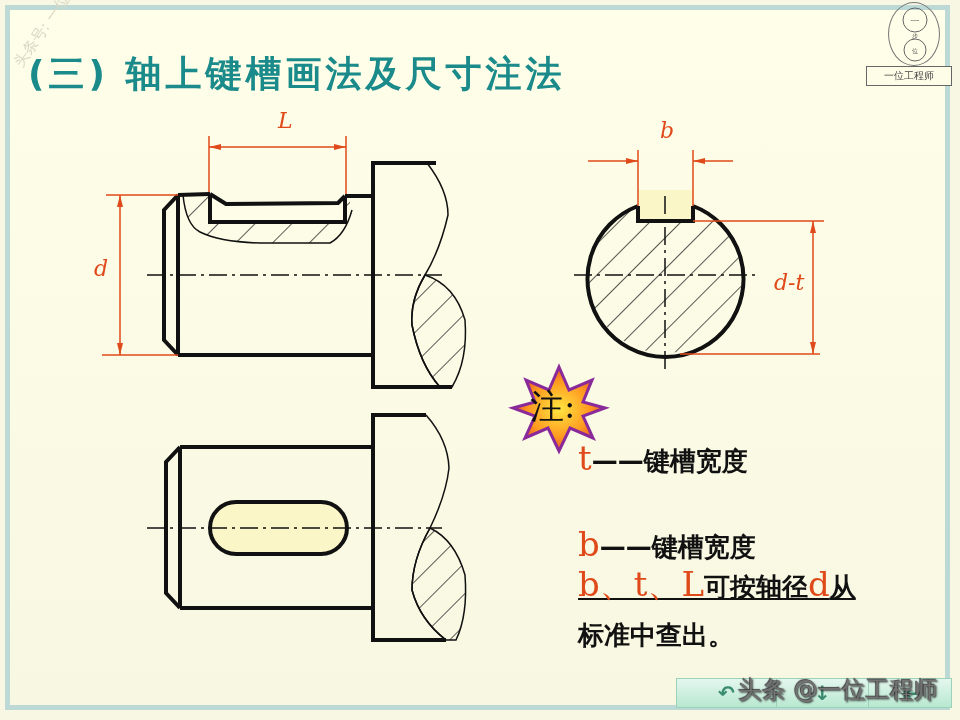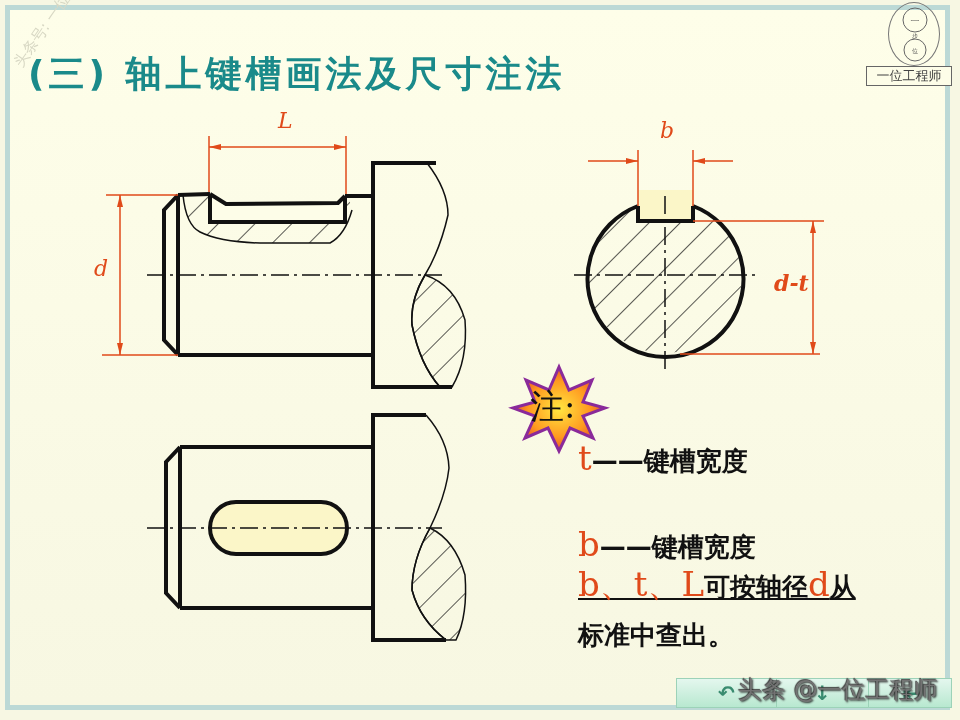--- a/index.html
+++ b/index.html
@@ -35,21 +35,21 @@
   .logo {
     position: absolute; left: 866px; top: 2px; width: 88px; height: 84px;
   }
   .logo-circle {
     position: absolute; left: 22px; top: 0; width: 52px; height: 64px;
     border: 1px solid #777; border-radius: 50%; box-sizing: border-box;
   }
   .logo-text {
     position: absolute; left: 0; top: 64px; width: 86px; height: 20px;
     border: 1px solid #666; box-sizing: border-box;
-    font-size: 13px; color: #444; text-align: center; line-height: 18px;
+    font-size: 10px; color: #444; text-align: center; line-height: 18px;
     background: #fdfde8;
   }
   svg.drawing { position: absolute; left: 0; top: 0; }
   .dim-label {
     position: absolute; color: #e04a1a; font-style: italic;
     font-family: "DejaVu Serif", serif; font-size: 22px;
   }
   .note-star-label {
     position: absolute; left: 530px; top: 384px;
     font-size: 34px; color: #111; font-family: "DejaVu Serif", serif;
@@ -199,21 +199,21 @@
         <stop offset="100%" stop-color="#e0402a"></stop>
       </radialGradient>
     </defs>
     <polygon points="559,367 569,390 592,380 583,402 605,408 583,416 593,438 570,428 559,451 548,428 525,438 535,416 513,408 535,402 526,380 549,390" fill="url(#starGrad)" stroke="#8a2a9a" stroke-width="3"></polygon>
   </g>
 </svg>
 
 <div class="dim-label" style="left:278px; top:108px;">L</div>
 <div class="dim-label" style="left:94px; top:256px;">d</div>
 <div class="dim-label" style="left:660px; top:118px;">b</div>
-<div class="dim-label" style="left:774px; top:270px;font-weight:bold;">d-t</div>
+<div class="dim-label" style="left:774px; top:270px;">d-t</div>
 
 <div class="note-star-label">注:</div>
 
 <div class="note-line" style="top:438px;">
   <span class="sym">t</span><span>——键槽宽度</span>
 </div>
 <div class="note-line" style="top:524px;">
   <span class="sym">b</span><span>——键槽宽度</span>
 </div>
 <div class="note-line" style="top:562px;text-decoration:underline;">

